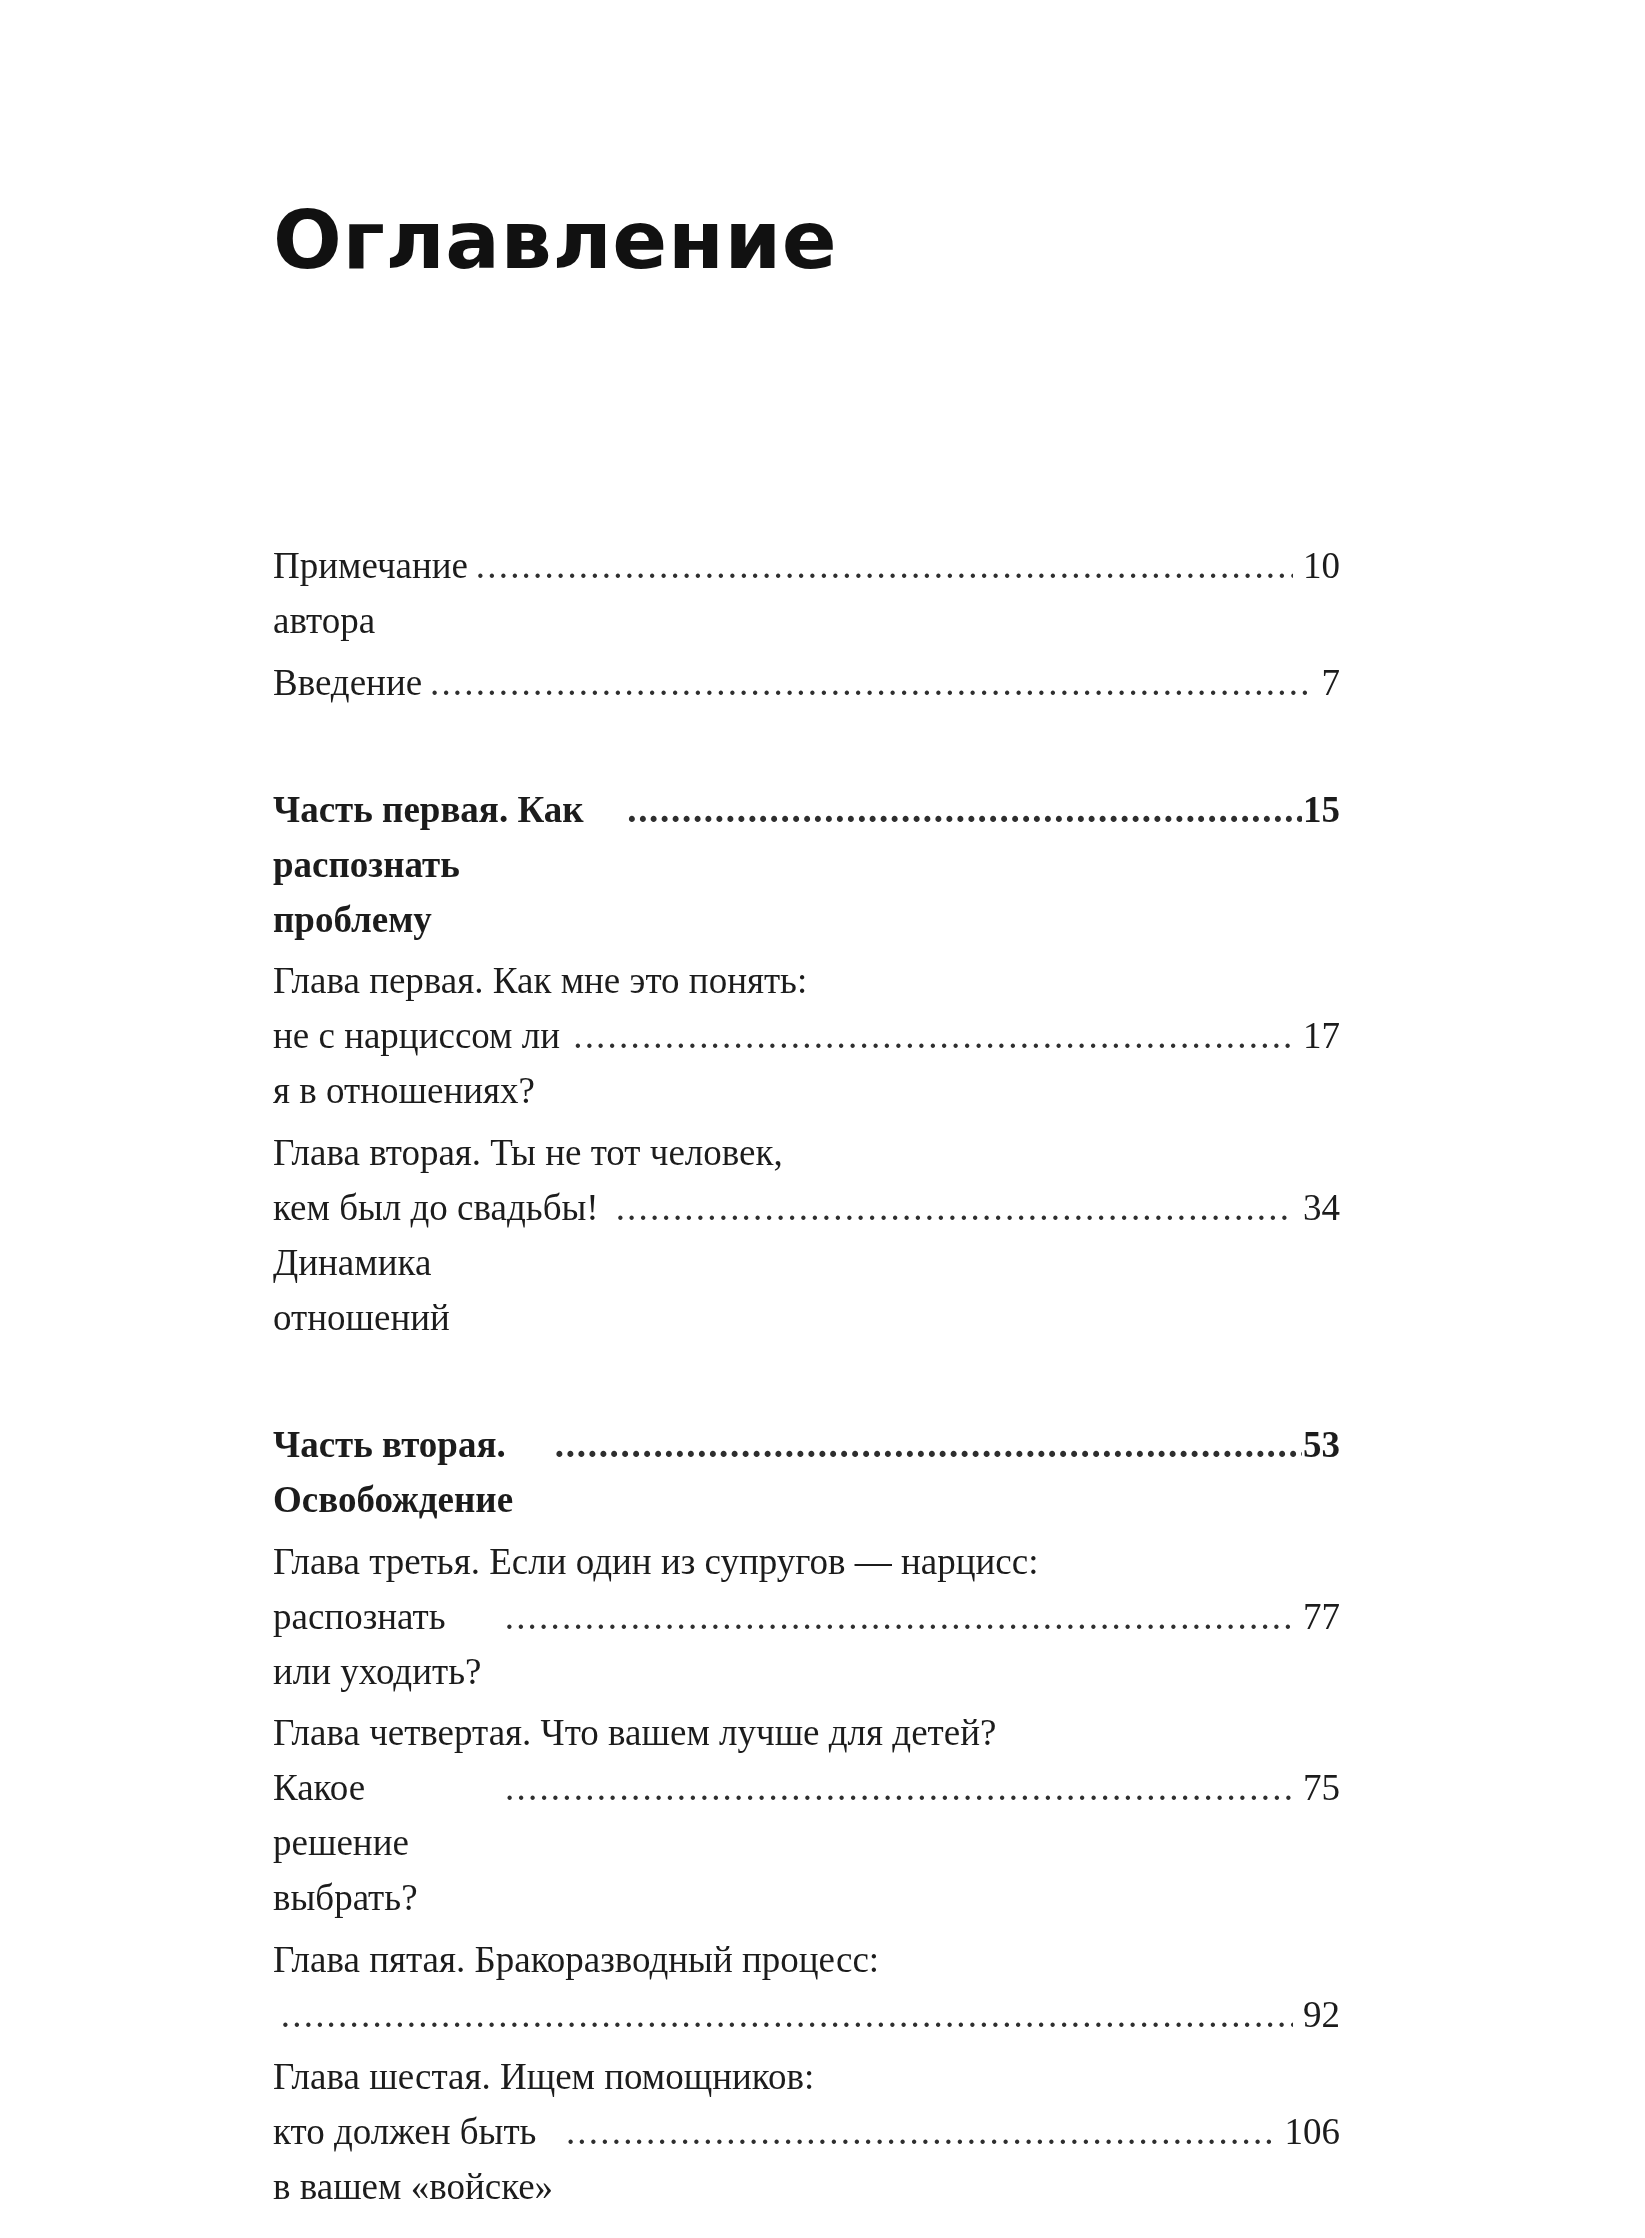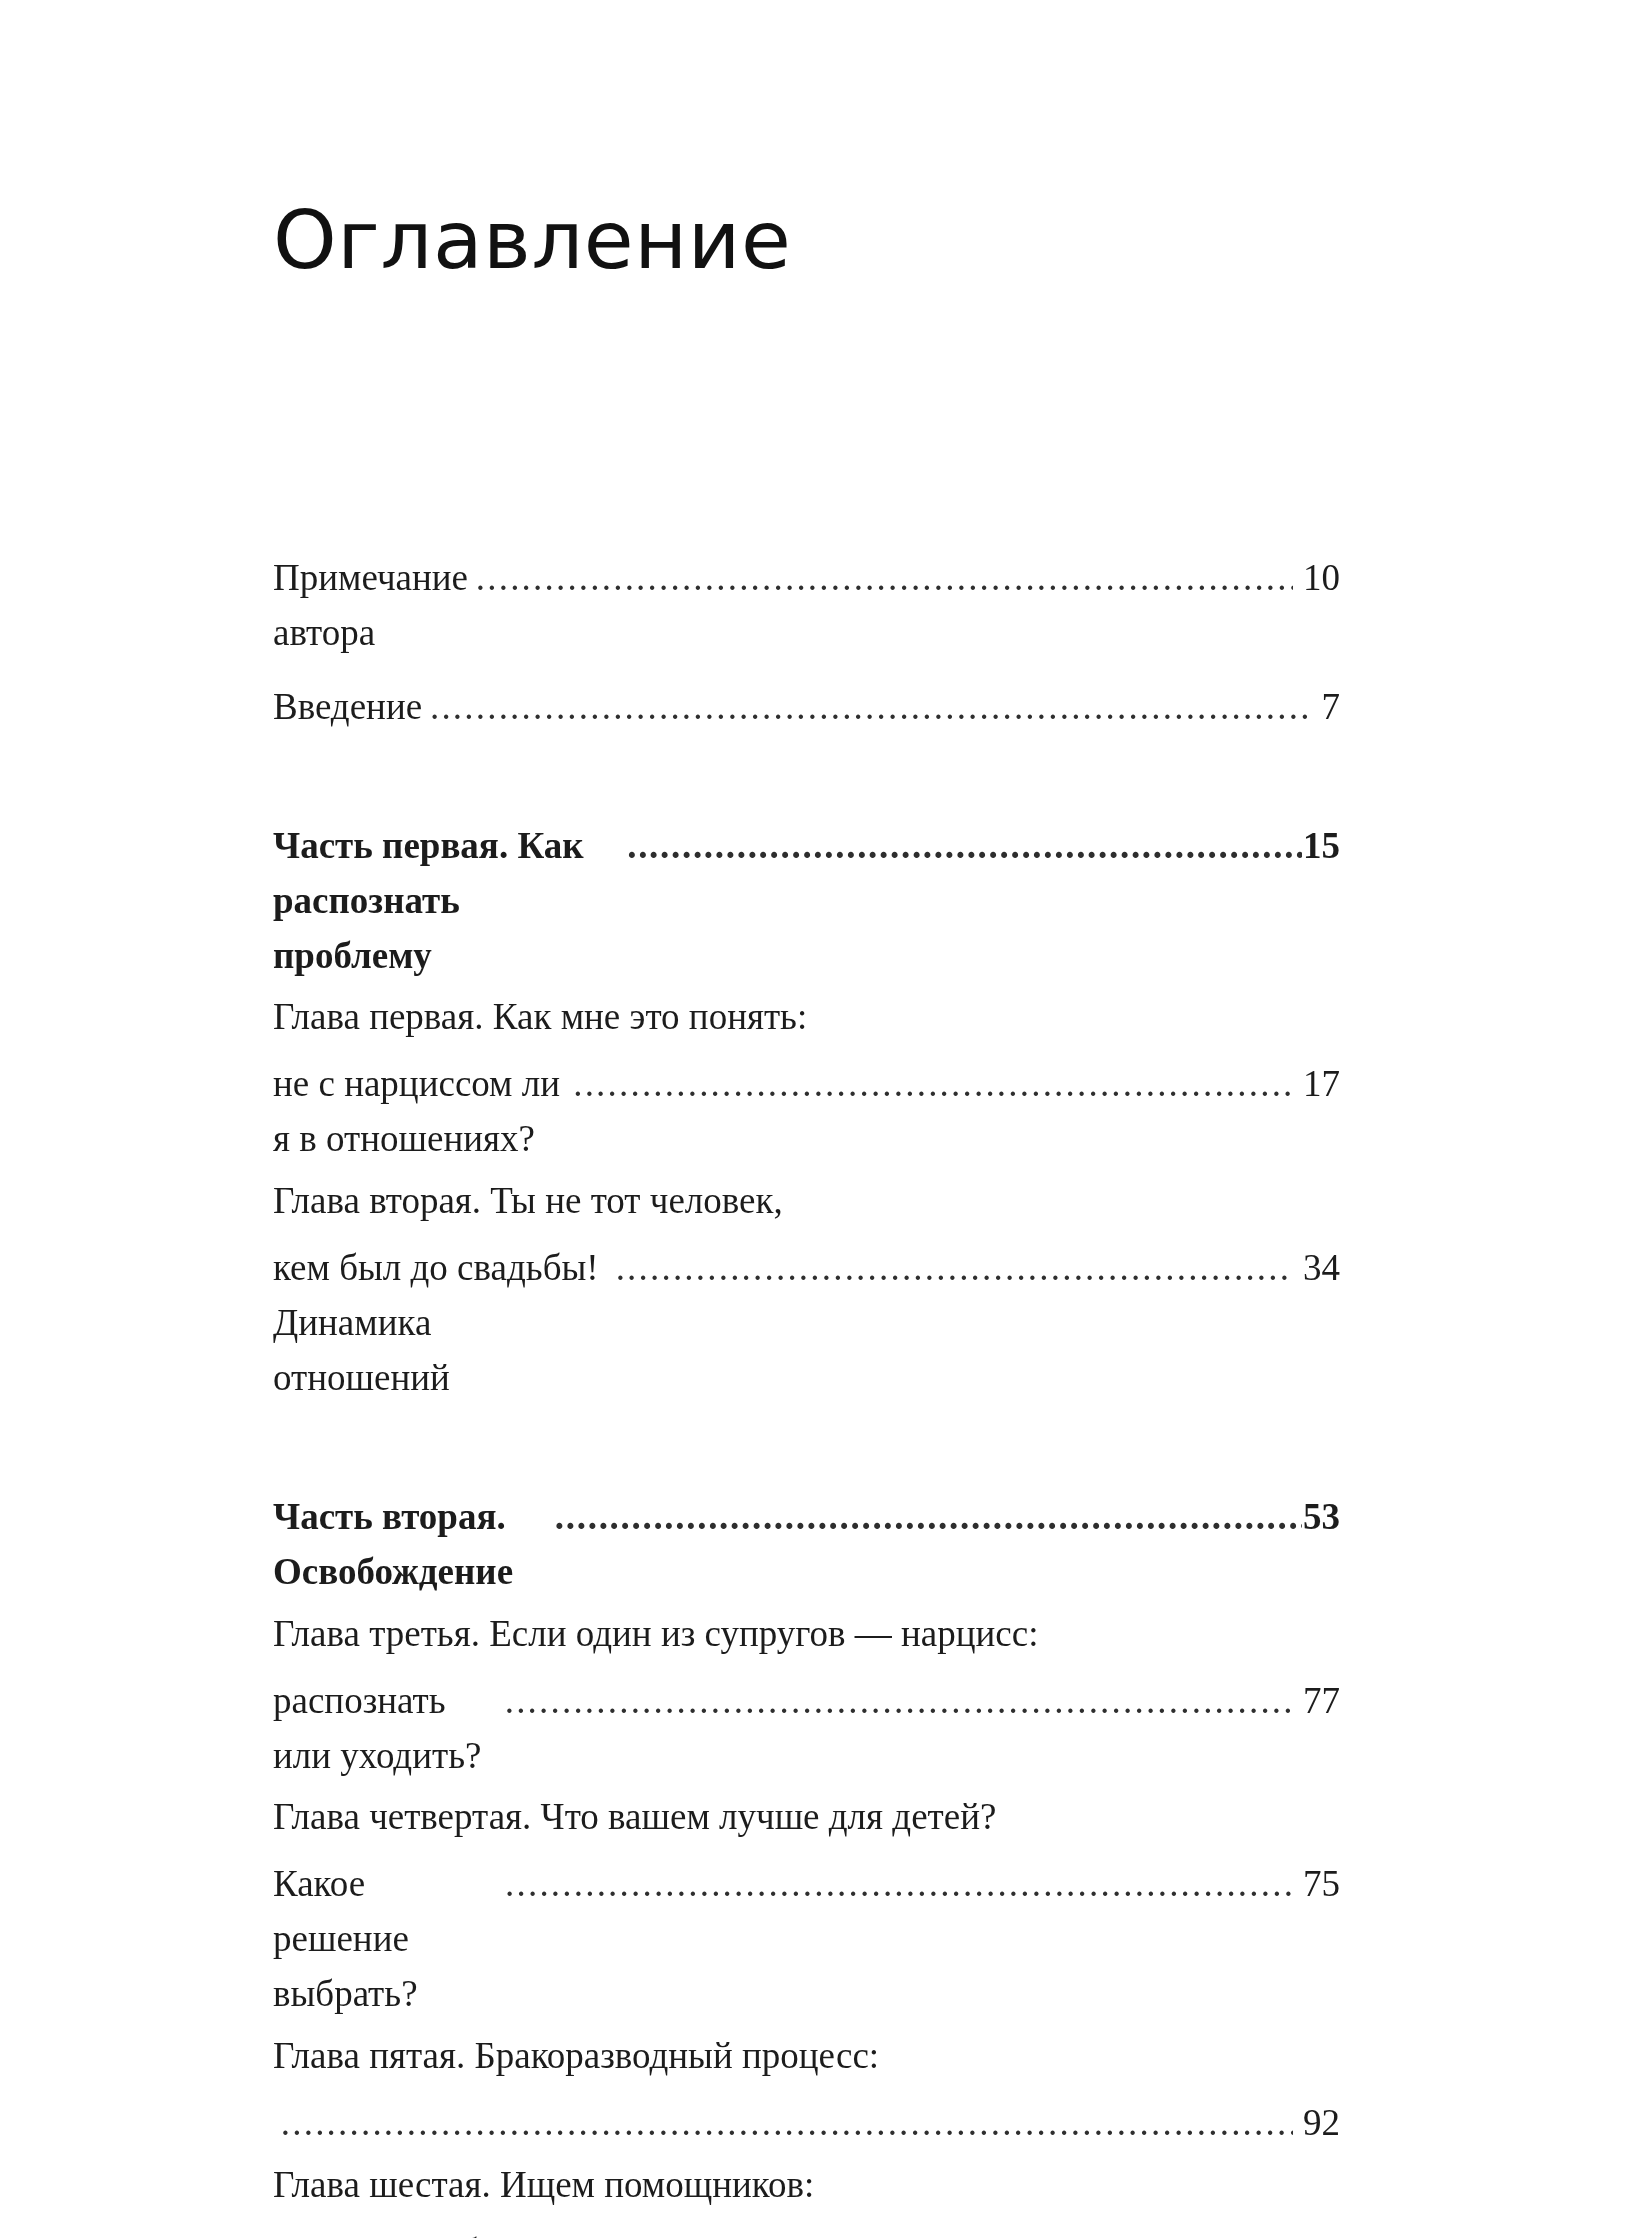--- a/index.html
+++ b/index.html
@@ -22,21 +22,21 @@
   }
   .content {
     position: absolute;
     left: 273px;
     top: 200px;
     width: 1067px;
   }
   h1.page-title {
     margin: 0;
     font-family: "DejaVu Sans", "Liberation Sans", sans-serif;
-    font-weight: 400;
+    font-weight: 700;
     font-size: 81px;
     line-height: 1;
     letter-spacing: 0.6px;
     color: #111111;
   }
   .toc {
     margin-top: 257px;
     font-size: 37px;
   }
   .entry { }
@@ -73,21 +73,20 @@
     font-weight: 400;
   }
   .entry.part .leader::after {
     font-weight: 700;
     letter-spacing: 1.7px;
   }
   .page-num {
     flex: 0 0 auto;
     margin-left: 10px;
     text-align: center;
-    margin-top: 12px;
   }
   .entry.part .page-num {
     margin-left: 1.1px;
   }
 </style>
 </head>
 <body>
 
 <div class="page">
   <div class="content">

